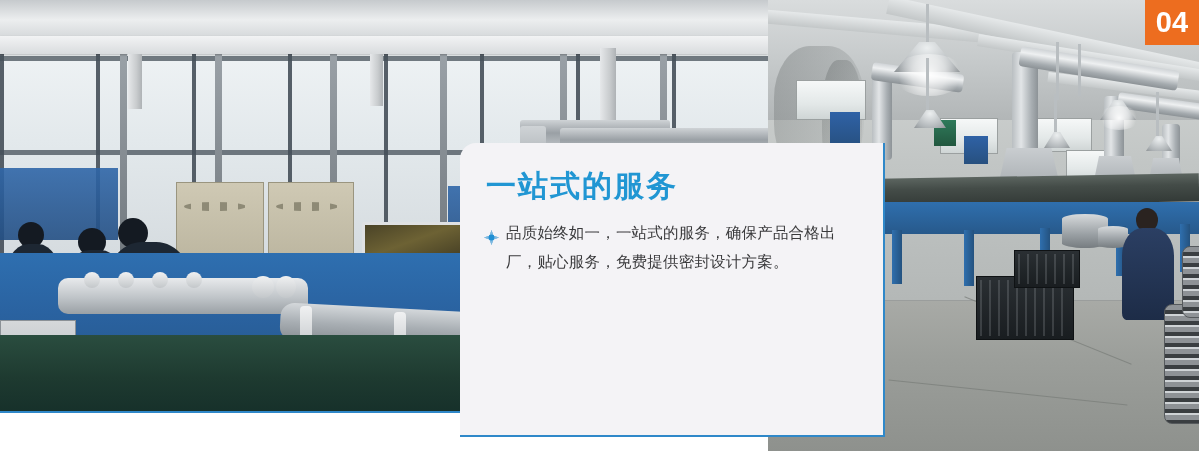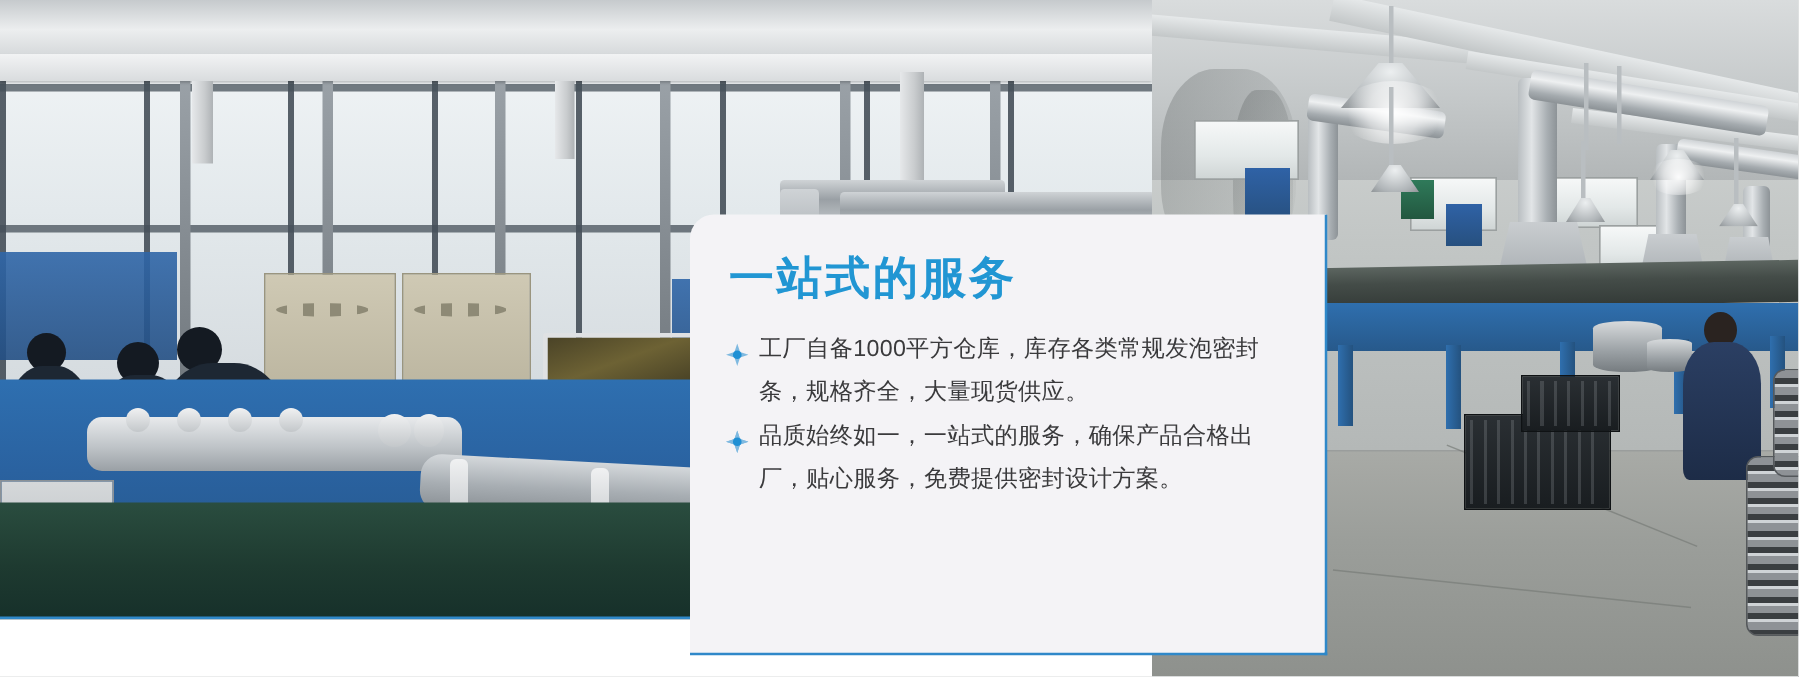--- a/index.html
+++ b/index.html
@@ -508,32 +508,34 @@
     <div class="pr-roll" style="left:294px; top:214px; width:46px; height:34px;"></div>
     <div class="pr-roll" style="left:330px; top:226px; width:30px; height:22px;"></div>
 
     <div class="pr-person-head" style="left:368px; top:208px; width:22px; height:24px;"></div>
     <div class="pr-person" style="left:354px; top:228px; width:52px; height:92px;"></div>
 
     <div class="pr-coil" style="left:396px; top:304px; width:50px; height:118px;"></div>
     <div class="pr-coil" style="left:414px; top:246px; width:44px; height:70px;"></div>
   </div>
 
+  <div class="badge">
+    <span>04</span>
+  </div>
 
   <div class="card">
     <div class="card-title">一站式的服务</div>
     <ul class="bullets">
       <li class="bullet">
         <span class="bullet-icon">
           <svg width="15" height="15" viewBox="0 0 16 16">
             <path d="M8 0 L10 6 L16 8 L10 10 L8 16 L6 10 L0 8 L6 6 Z" fill="#7fb9e0"></path>
             <circle cx="8" cy="8" r="3.1" fill="#1f8fd4"></circle>
           </svg>
         </span>
-        <span>工厂自备1000平方仓库，库存各类常规发泡密封条，规格齐全，大量现货供应。</span>
       </li>
       <li class="bullet">
         <span class="bullet-icon">
           <svg width="15" height="15" viewBox="0 0 16 16">
             <path d="M8 0 L10 6 L16 8 L10 10 L8 16 L6 10 L0 8 L6 6 Z" fill="#7fb9e0"></path>
             <circle cx="8" cy="8" r="3.1" fill="#1f8fd4"></circle>
           </svg>
         </span>
       </li>
       <li class="bullet">

